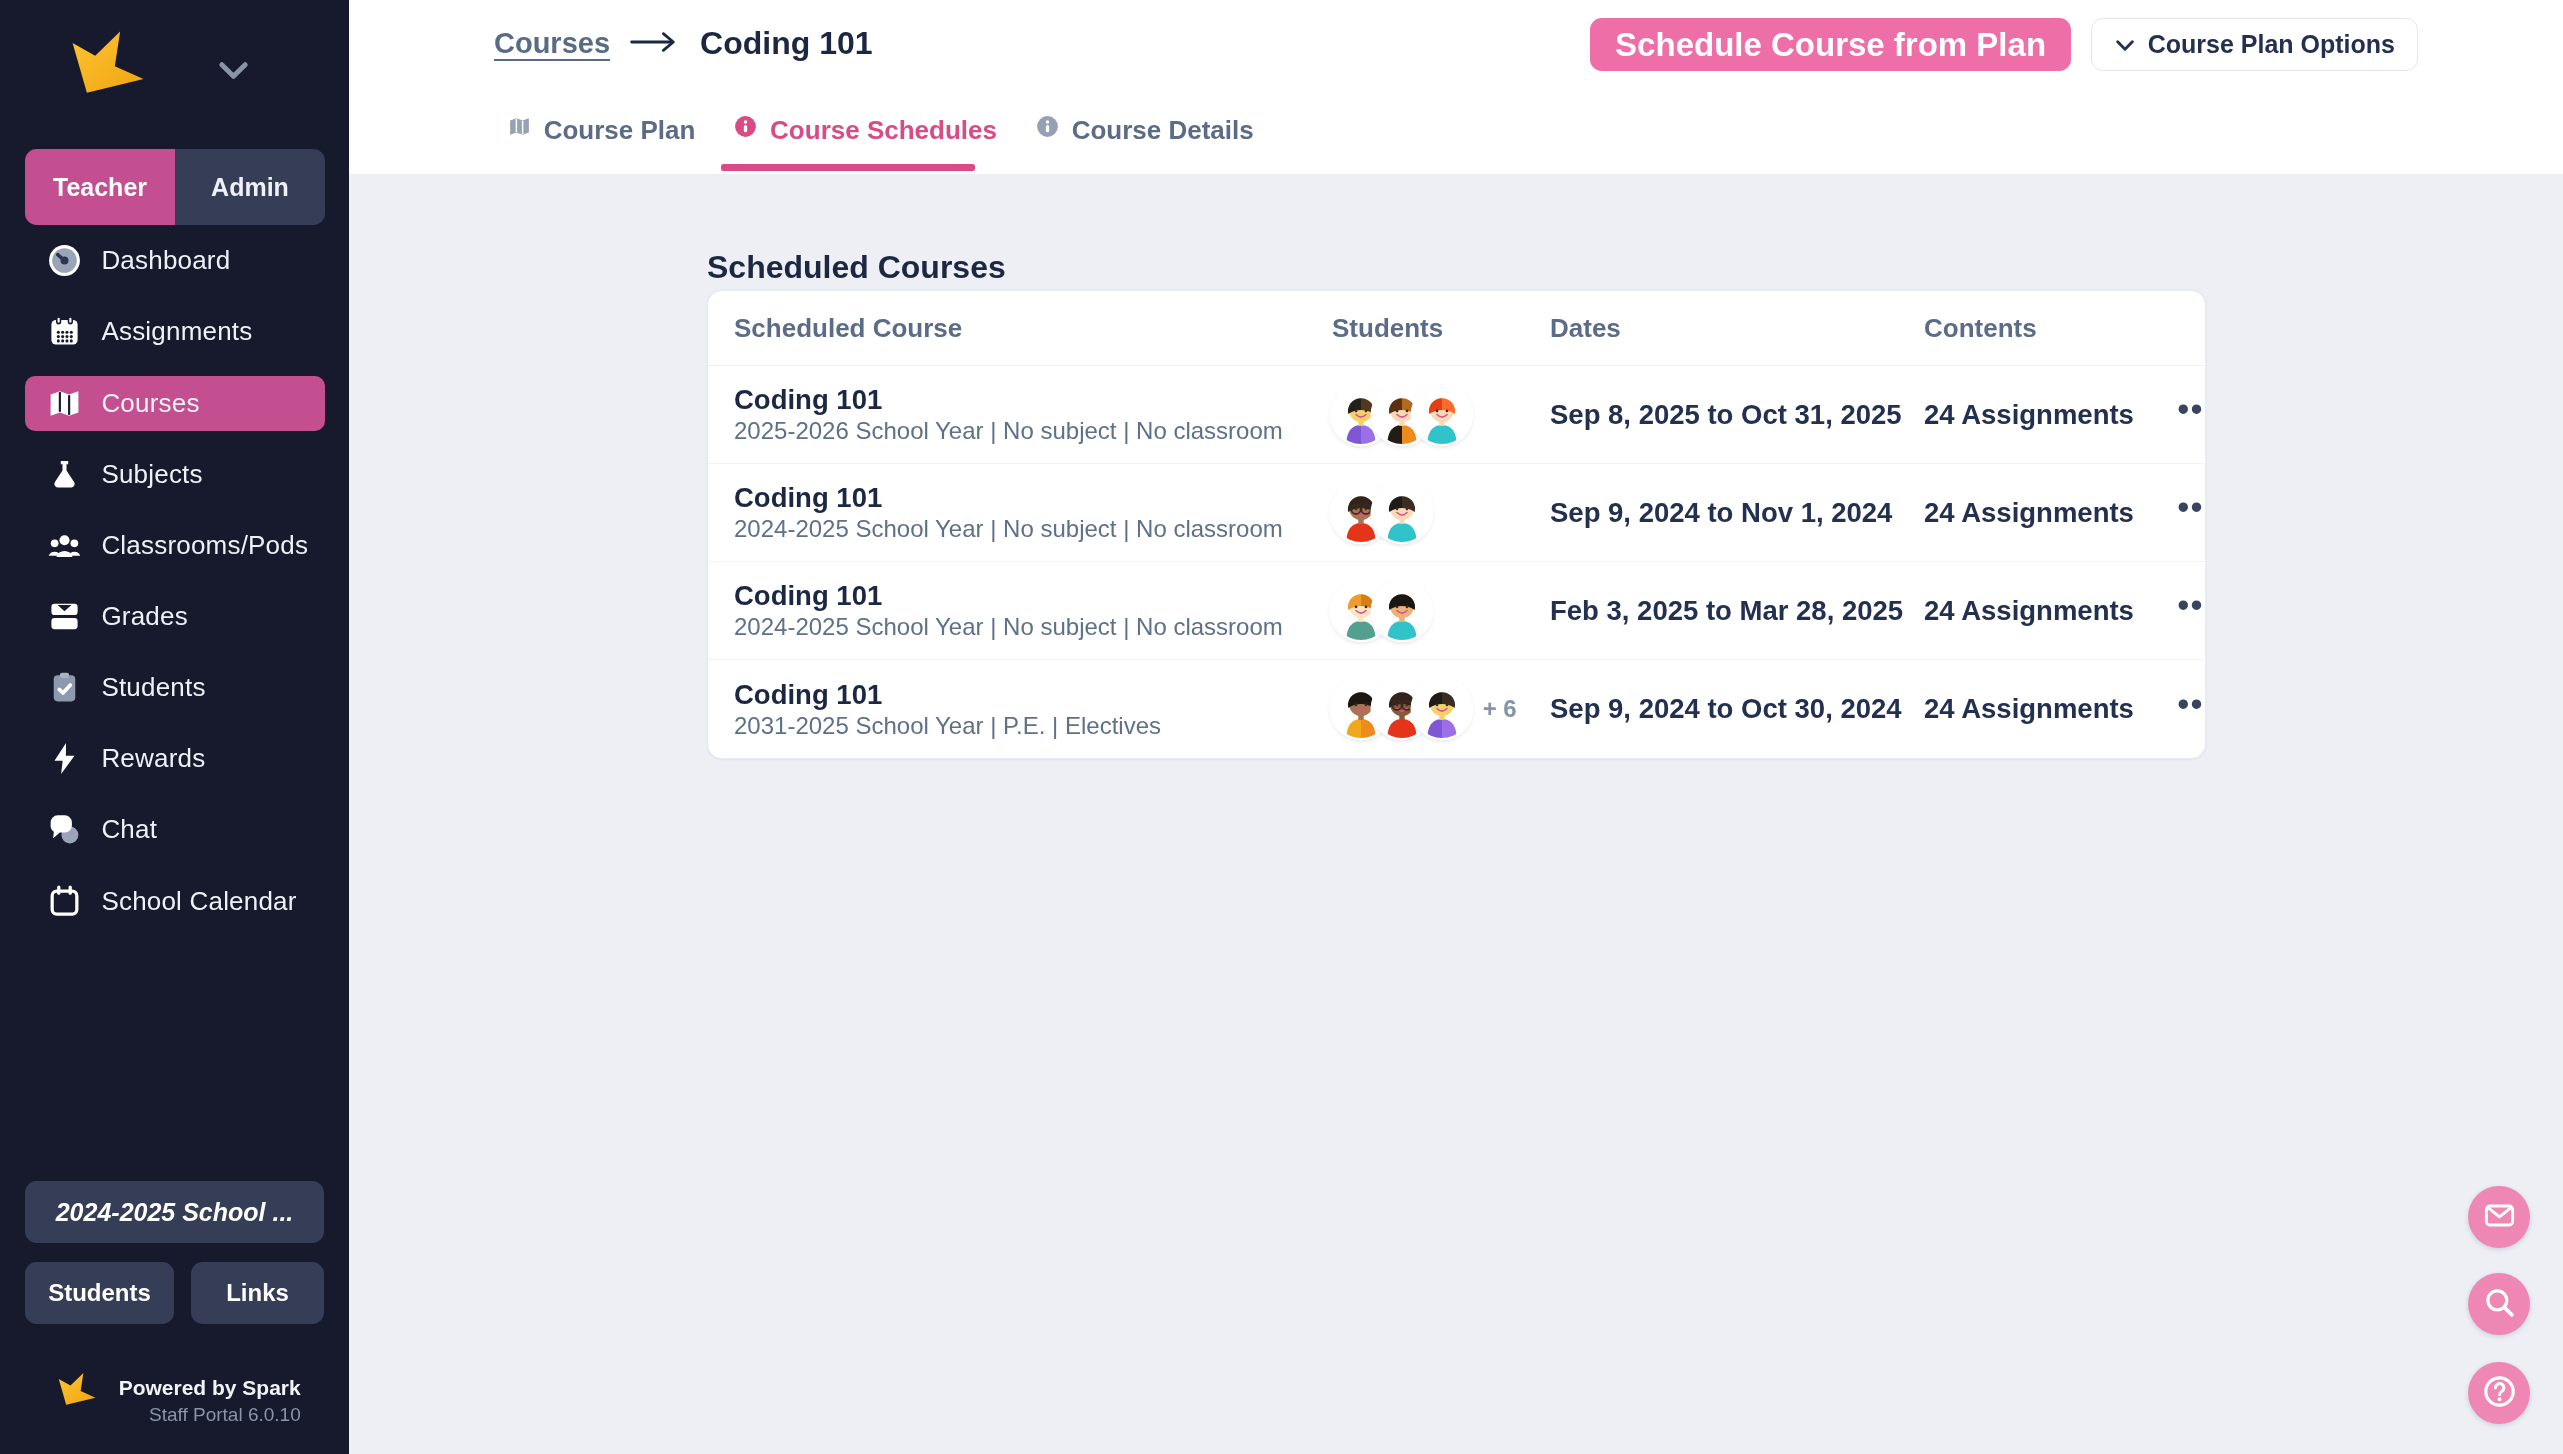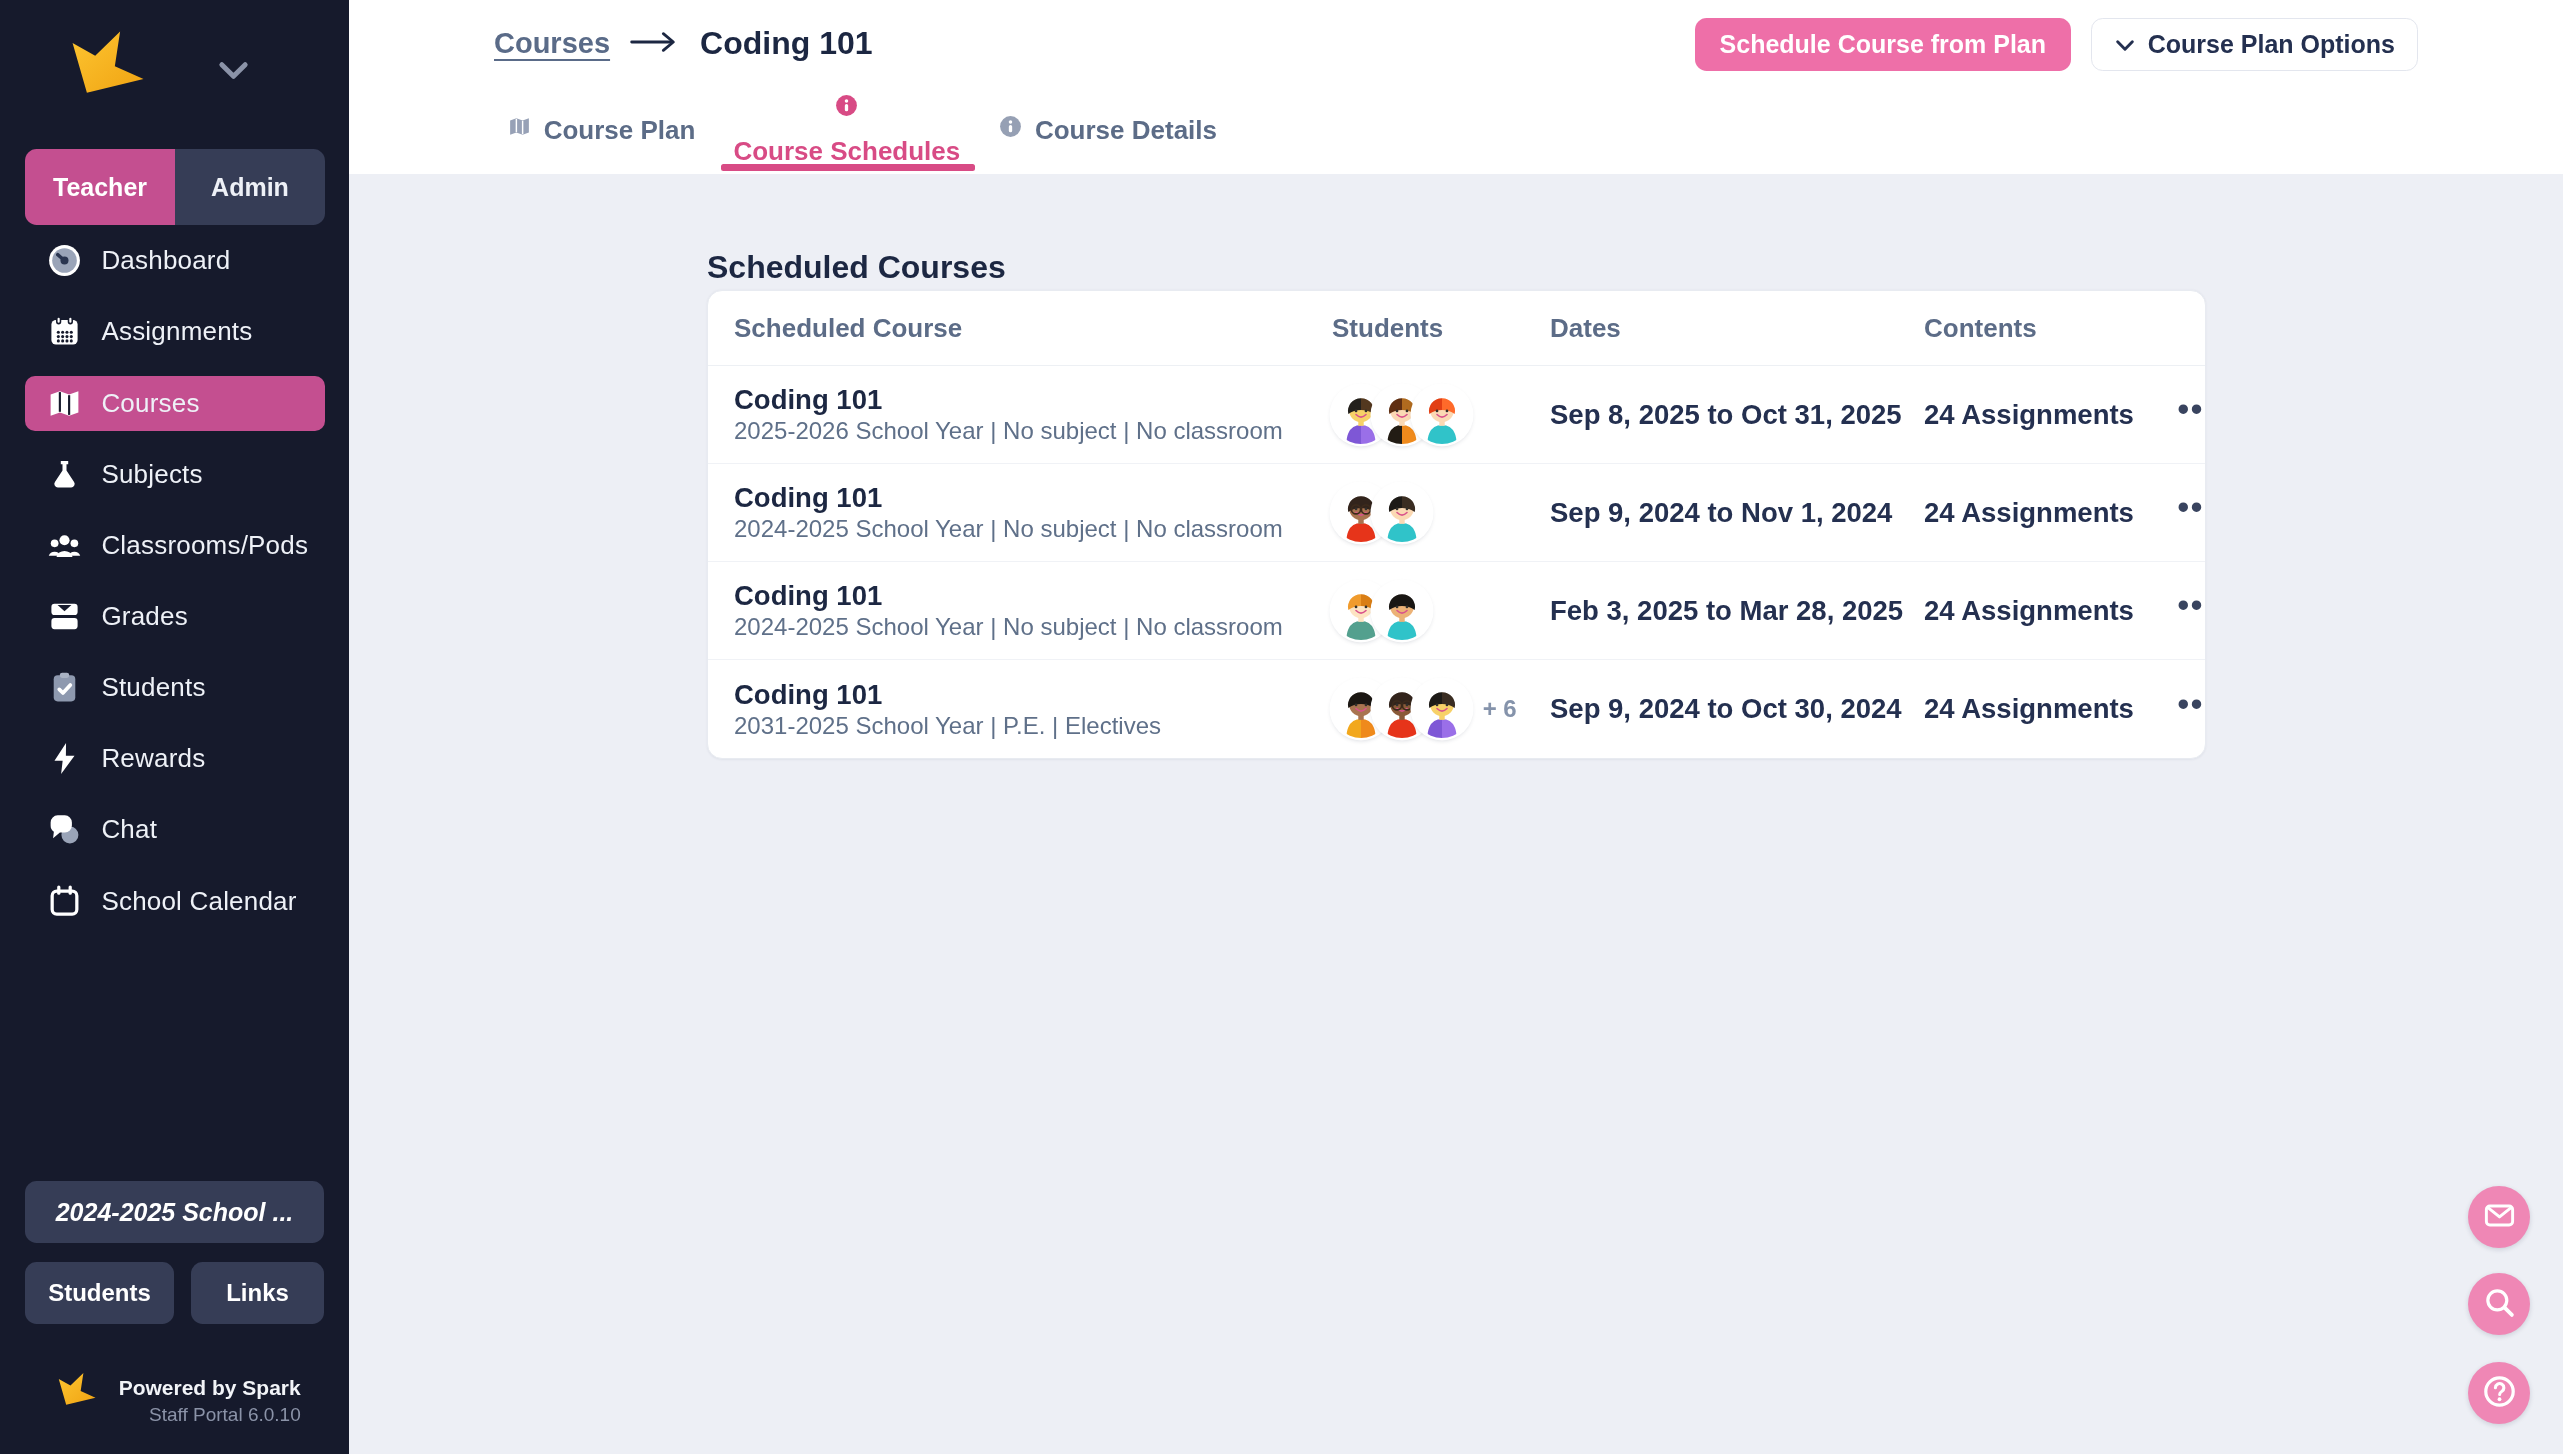--- a/index.html
+++ b/index.html
@@ -37,24 +37,24 @@
   .footer-line2{color:#8b93a8;font-size:19px;line-height:25px;}
 
   
   .main{position:relative;flex:1;height:100%;background:var(--content-bg);}
   .topbar{position:absolute;left:0;top:0;width:100%;height:174px;background:#fff;}
   .breadcrumb{position:absolute;left:145px;top:18.4px;height:50px;display:flex;align-items:center;gap:20px;}
   .crumb-parent{color:#5a6b88;font-size:29px;font-weight:600;text-decoration:underline;text-underline-offset:5.8px;cursor:pointer;}
   .crumb-current{color:var(--dark-text);font-size:32px;font-weight:700;}
   .tabs{position:absolute;left:158px;top:105px;display:flex;gap:38px;height:50px;align-items:center;}
   .tab{display:flex;align-items:center;gap:11.7px;font-size:26px;font-weight:600;color:var(--muted-text);cursor:pointer;}
-  .tab.active{color:var(--tab-pink);flex-direction:column;}
+  .tab.active{color:var(--tab-pink);}
   .tab-underline{position:absolute;left:372px;top:164px;width:254px;height:6.7px;background:var(--tab-pink);border-radius:2.5px;}
   .actions{position:absolute;right:145px;top:18.4px;display:flex;gap:20px;height:53px;}
-  .btn-primary{background:var(--bright-pink);color:#fff;border:none;border-radius:11.7px;font-size:25px;font-weight:600;padding:0 25px;font-family:inherit;cursor:pointer;height:53px;}
+  .btn-primary{background:var(--bright-pink);color:#fff;border:none;border-radius:11.7px;font-size:33px;font-weight:600;padding:0 25px;font-family:inherit;cursor:pointer;height:53px;}
   .btn-secondary{background:#fff;color:#243050;border:1.7px solid #e3e6ee;border-radius:11.7px;font-size:25px;font-weight:600;padding:0 22px;font-family:inherit;cursor:pointer;height:53px;display:flex;align-items:center;gap:11.7px;}
   .page-title{position:absolute;left:358px;top:222px;color:var(--dark-text);font-size:32px;font-weight:700;}
   .card{position:absolute;left:358px;top:290px;width:1499px;background:#fff;border:0.8px solid #e8ebf1;border-radius:15px;box-shadow:0 0.8px 2.5px rgba(20,30,60,.06);overflow:hidden;}
   .thead,.trow{display:grid;grid-template-columns:598px 218px 374px 247px 1fr;align-items:center;padding:0 15px 0 26px;}
   .thead{height:75px;border-bottom:0.8px solid #edf0f4;}
   .th{color:var(--muted-text);font-size:26px;font-weight:600;}
   .trow{height:98px;border-bottom:0.8px solid #f0f2f6;}
   .trow:last-child{border-bottom:none;}
   .course-title{color:var(--dark-text);font-size:27.5px;font-weight:700;line-height:33px;}
   .course-subtitle{color:var(--subtitle-text);font-size:24px;font-weight:500;line-height:30px;margin-top:0;}

